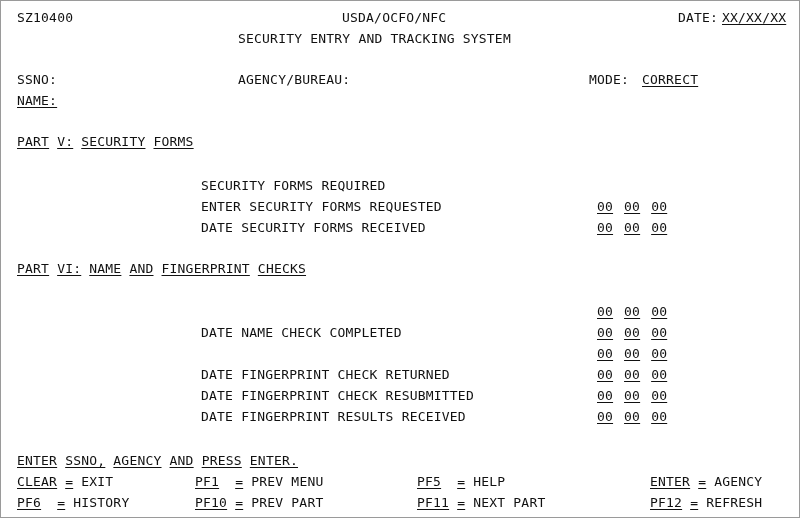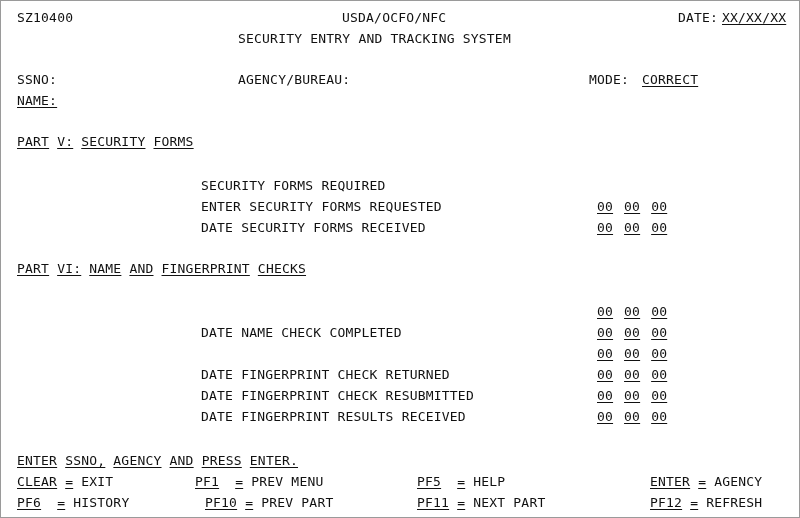--- a/index.html
+++ b/index.html
@@ -125,18 +125,18 @@
 
   <div class="row" style="top:470px;padding-left:17px;">
     <span class="cell pfkey" style="left:12px;" id="pf-0"><span class="k">CLEAR</span><span> </span><span class="eq">=</span><span> </span><span>EXIT</span></span>
     <span class="cell pfkey" style="left:190px;" id="pf-1"><span class="k">PF1</span><span>  </span><span class="eq">=</span><span> </span><span>PREV MENU</span></span>
     <span class="cell pfkey" style="left:412px;" id="pf-2"><span class="k">PF5</span><span>  </span><span class="eq">=</span><span> </span><span>HELP</span></span>
     <span class="cell pfkey" style="left:645px;" id="pf-3"><span class="k">ENTER</span><span> </span><span class="eq">=</span><span> </span><span>AGENCY</span></span>
   </div>
 
   <div class="row" style="top:491px;">
     <span class="cell pfkey" style="left:12px;" id="pf-4"><span class="k">PF6</span><span>  </span><span class="eq">=</span><span> </span><span>HISTORY</span></span>
-    <span class="cell pfkey" style="left:190px;margin-left:10px;" id="pf-5"><span class="k">PF10</span><span> </span><span class="eq">=</span><span> </span><span>PREV PART</span></span>
+    <span class="cell pfkey" style="left:190px;" id="pf-5"><span class="k">PF10</span><span> </span><span class="eq">=</span><span> </span><span>PREV PART</span></span>
     <span class="cell pfkey" style="left:412px;" id="pf-6"><span class="k">PF11</span><span> </span><span class="eq">=</span><span> </span><span>NEXT PART</span></span>
     <span class="cell pfkey" style="left:645px;" id="pf-7"><span class="k">PF12</span><span> </span><span class="eq">=</span><span> </span><span>REFRESH</span></span>
   </div>
 
 </div>
 
 </body></html>

